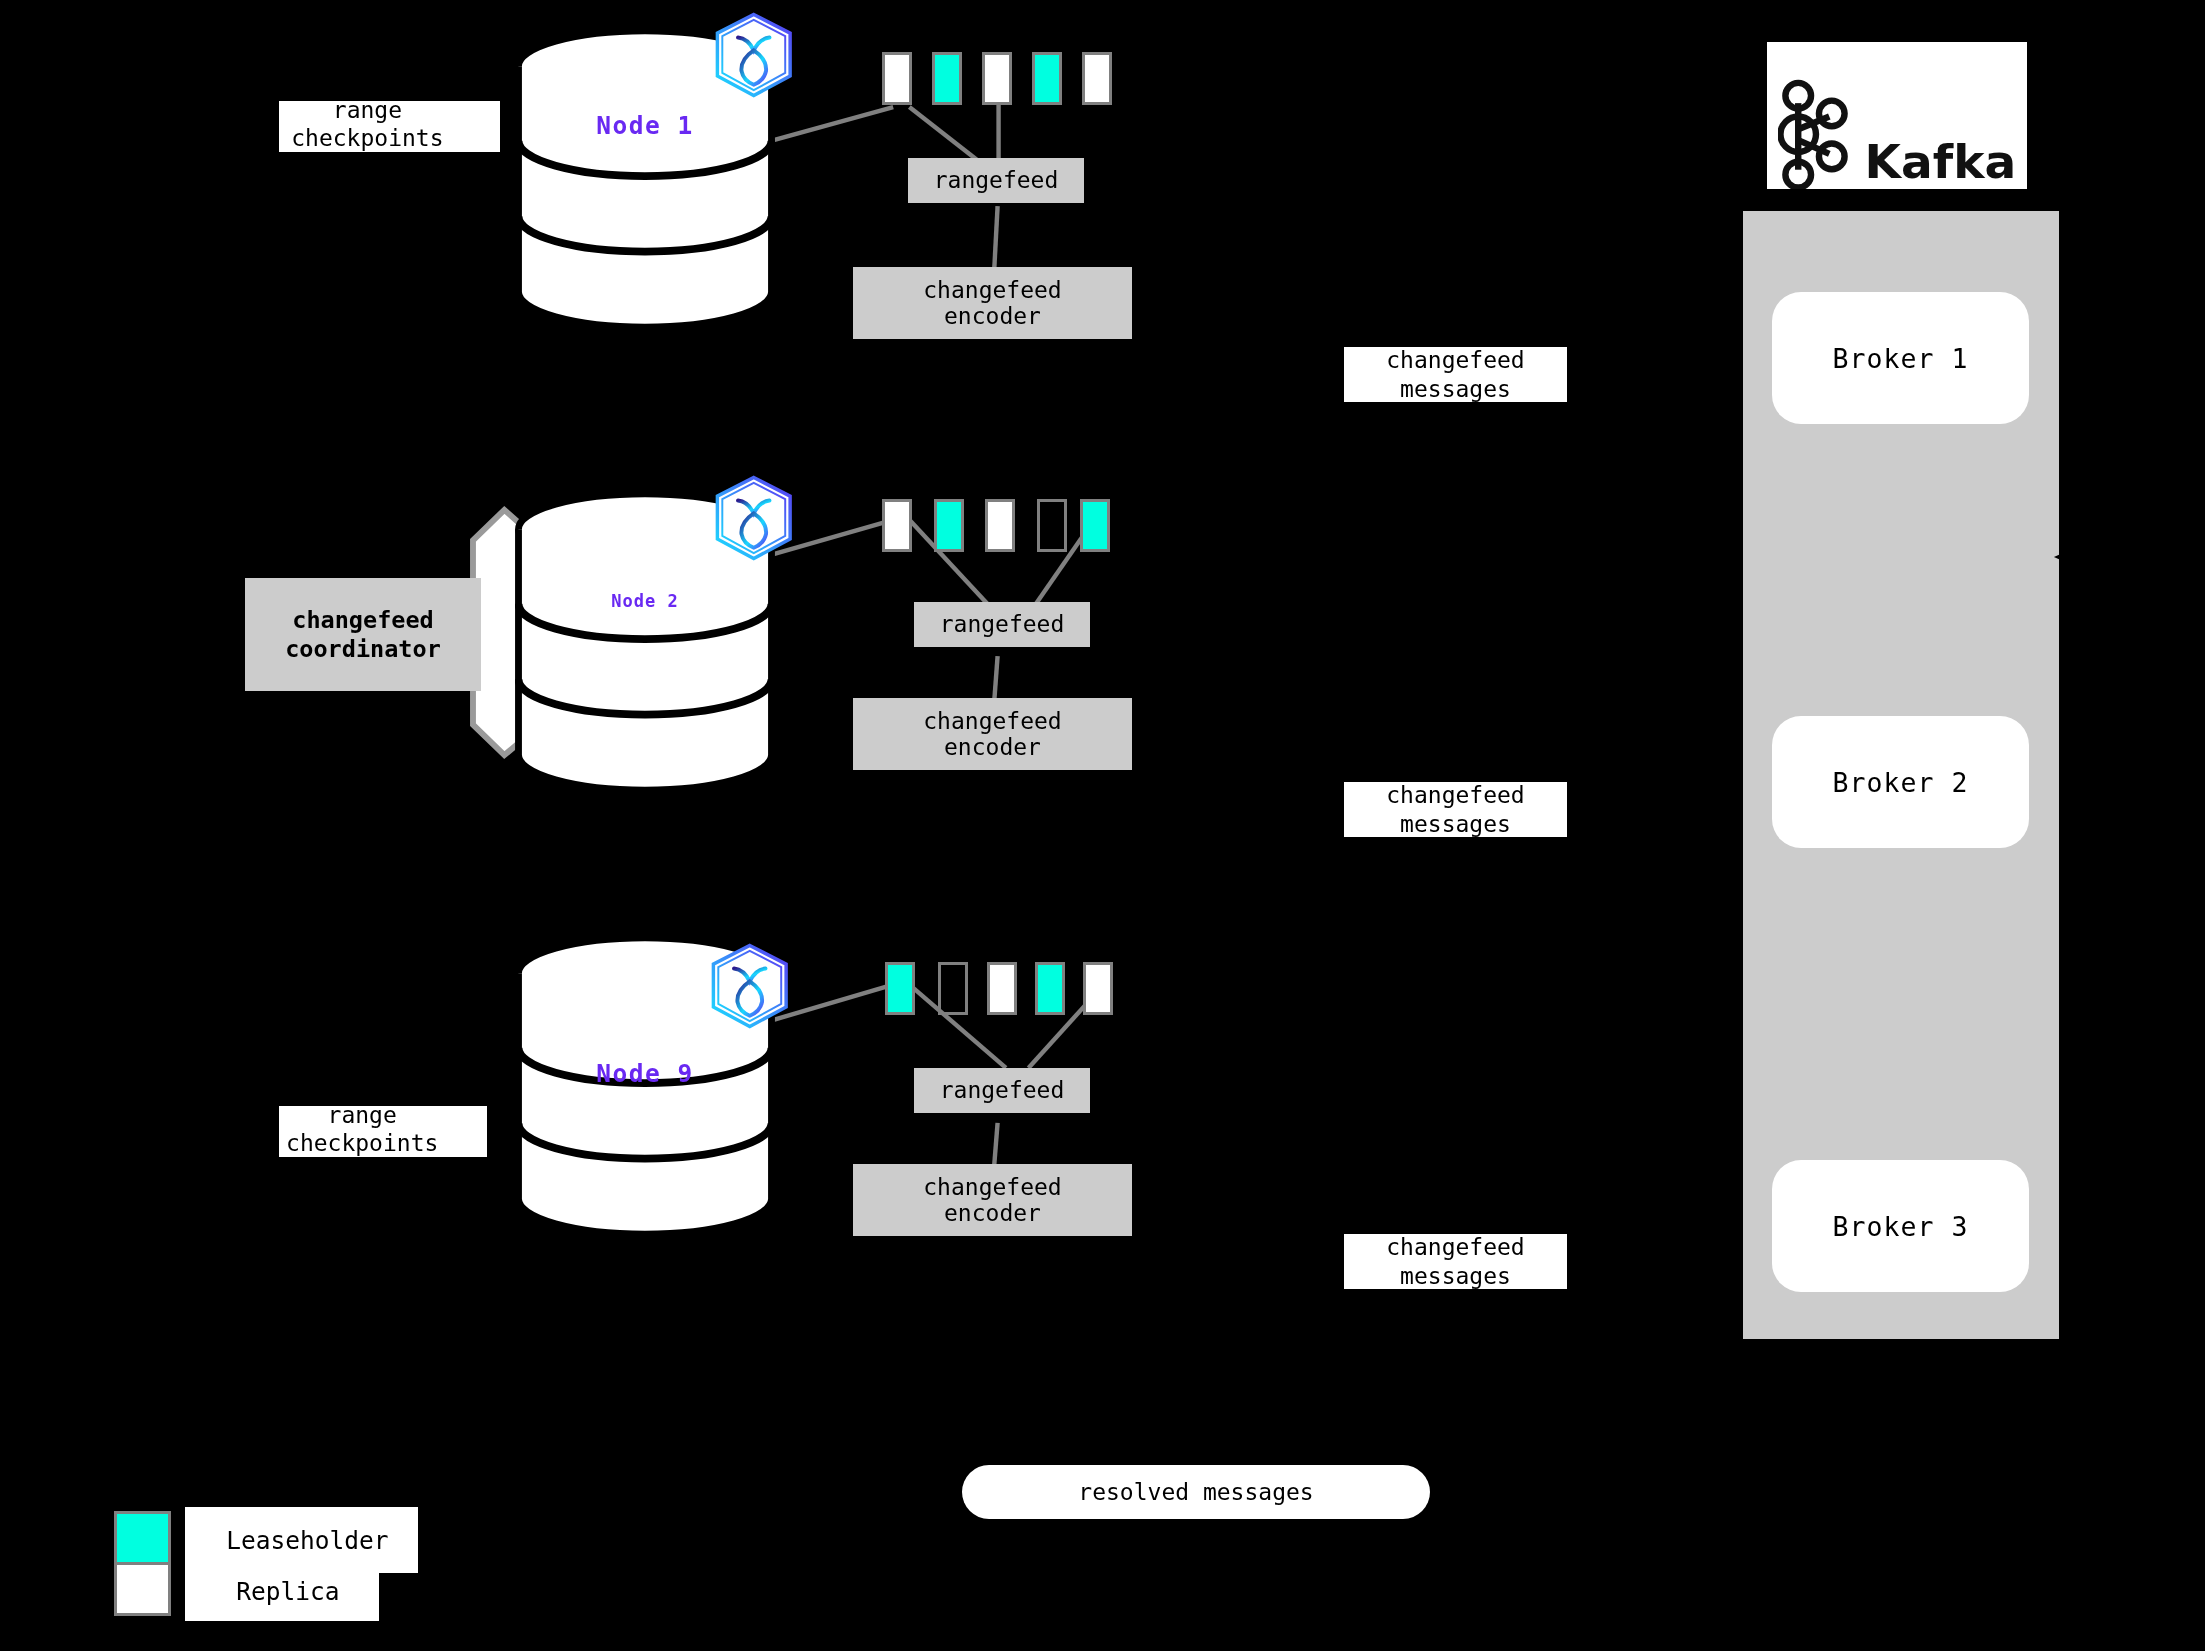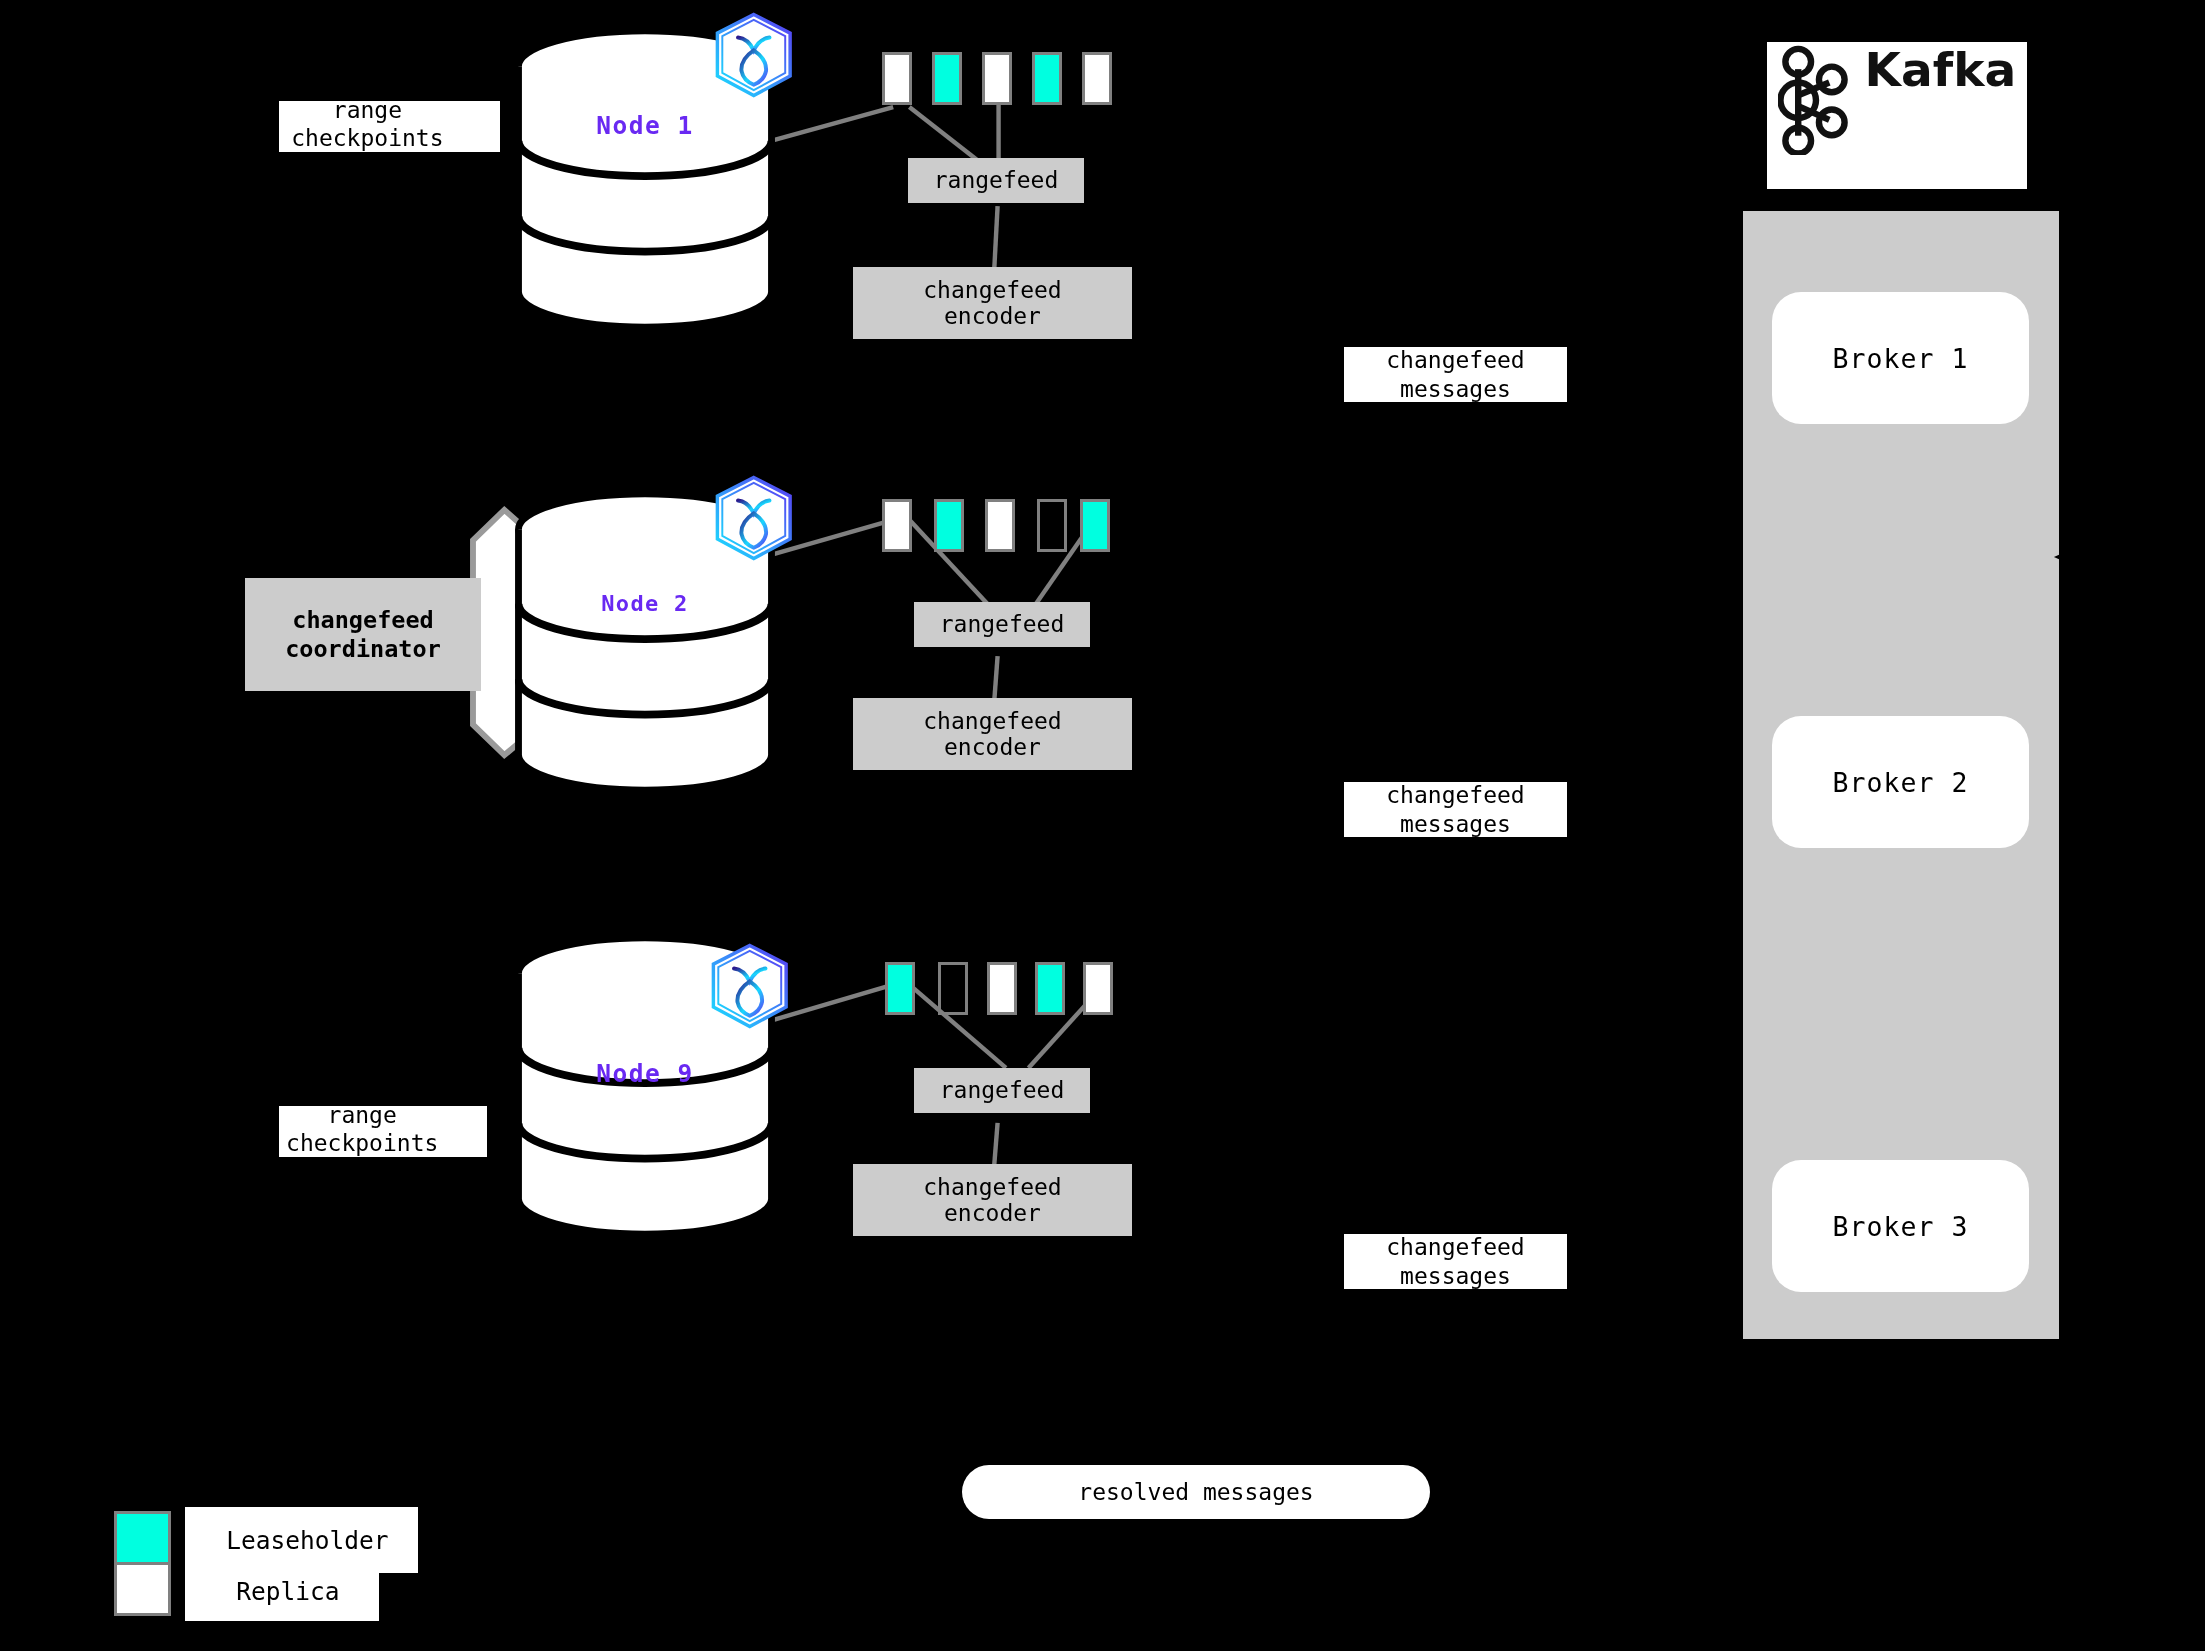--- a/index.html
+++ b/index.html
@@ -36,21 +36,21 @@
   .wbox span{display:block;width:140%;}
 
   
   .coord-box{position:absolute;background:#cccccc;color:#000;font-weight:bold;
      display:flex;align-items:center;justify-content:center;text-align:center;
      line-height:1.2;white-space:pre-line;}
   .coord-flap{position:absolute;}
   .coord-flap svg{display:block;width:100%;height:100%;}
 
   
-  .kafka-logo{position:absolute;background:#fff;display:flex;align-items:flex-start;
+  .kafka-logo{position:absolute;background:#fff;display:flex;align-items:flex-end;
      justify-content:center;gap:12.7px;}
   .kafka-word{font-family:"DejaVu Sans","Liberation Sans",sans-serif;
      font-weight:bold;color:#111;}
   .broker-panel{position:absolute;background:#cccccc;}
   .broker{position:absolute;background:#ffffff;border-radius:29px;
      display:flex;align-items:center;justify-content:center;color:#000;
      letter-spacing:.04em;white-space:pre;}
 
   
   .pill{position:absolute;background:#ffffff;border-radius:490px;color:#000;
@@ -150,21 +150,21 @@
 
   <div class="node" style="left:515px;top:490px;width:260px;height:304px;">
     <div class="cyl">
       <svg viewBox="0 0 530 620" xmlns="http://www.w3.org/2000/svg">
         <ellipse cx="265" cy="80" rx="258" ry="72" fill="#fff" stroke="#000" stroke-width="14"></ellipse>
         <path d="M7 80 L7 540 A258 72 0 0 0 523 540 L523 80" fill="#fff" stroke="#000" stroke-width="14"></path>
         <path d="M7 232 A258 72 0 0 0 523 232" fill="none" stroke="#000" stroke-width="16"></path>
         <path d="M7 386 A258 72 0 0 0 523 386" fill="none" stroke="#000" stroke-width="16"></path>
       </svg>
     </div>
-    <div class="node-label" style="top:101px;font-size:22px;">Node 2</div>
+    <div class="node-label" style="top:101px;font-size:17px;">Node 2</div>
   </div>
   <div class="crdb-badge" style="left:711px;top:473px;width:86px;height:91px;">
     <svg viewBox="0 0 175 185" xmlns="http://www.w3.org/2000/svg">
       <defs>
         <linearGradient id="hexg2" x1="0" y1="1" x2="1" y2="0">
           <stop offset="0%" stop-color="#18e0ff"></stop>
             <stop offset="100%" stop-color="#5a3bf5"></stop>
         </linearGradient>
         <linearGradient id="bugg2" x1="0" y1="0" x2="1" y2="1">
           <stop offset="0%" stop-color="#2b1a8e"></stop>

